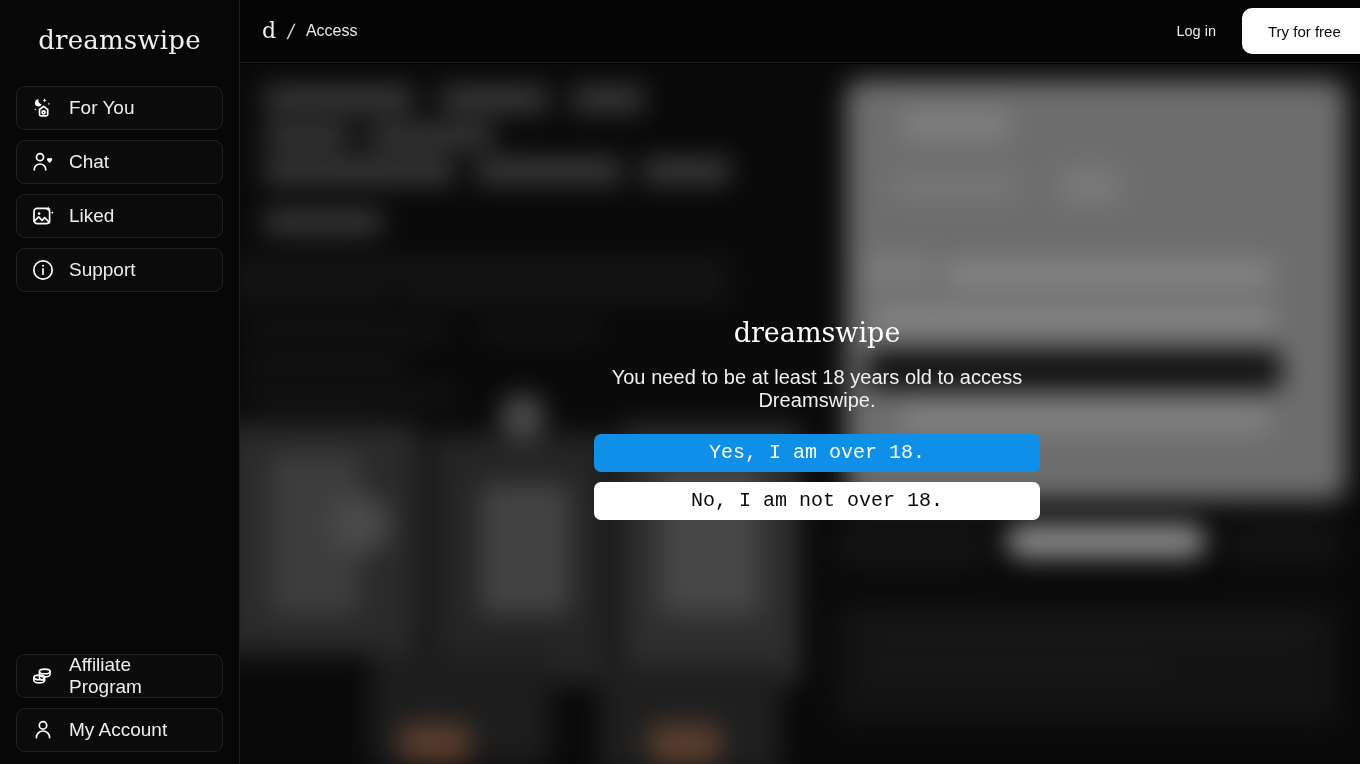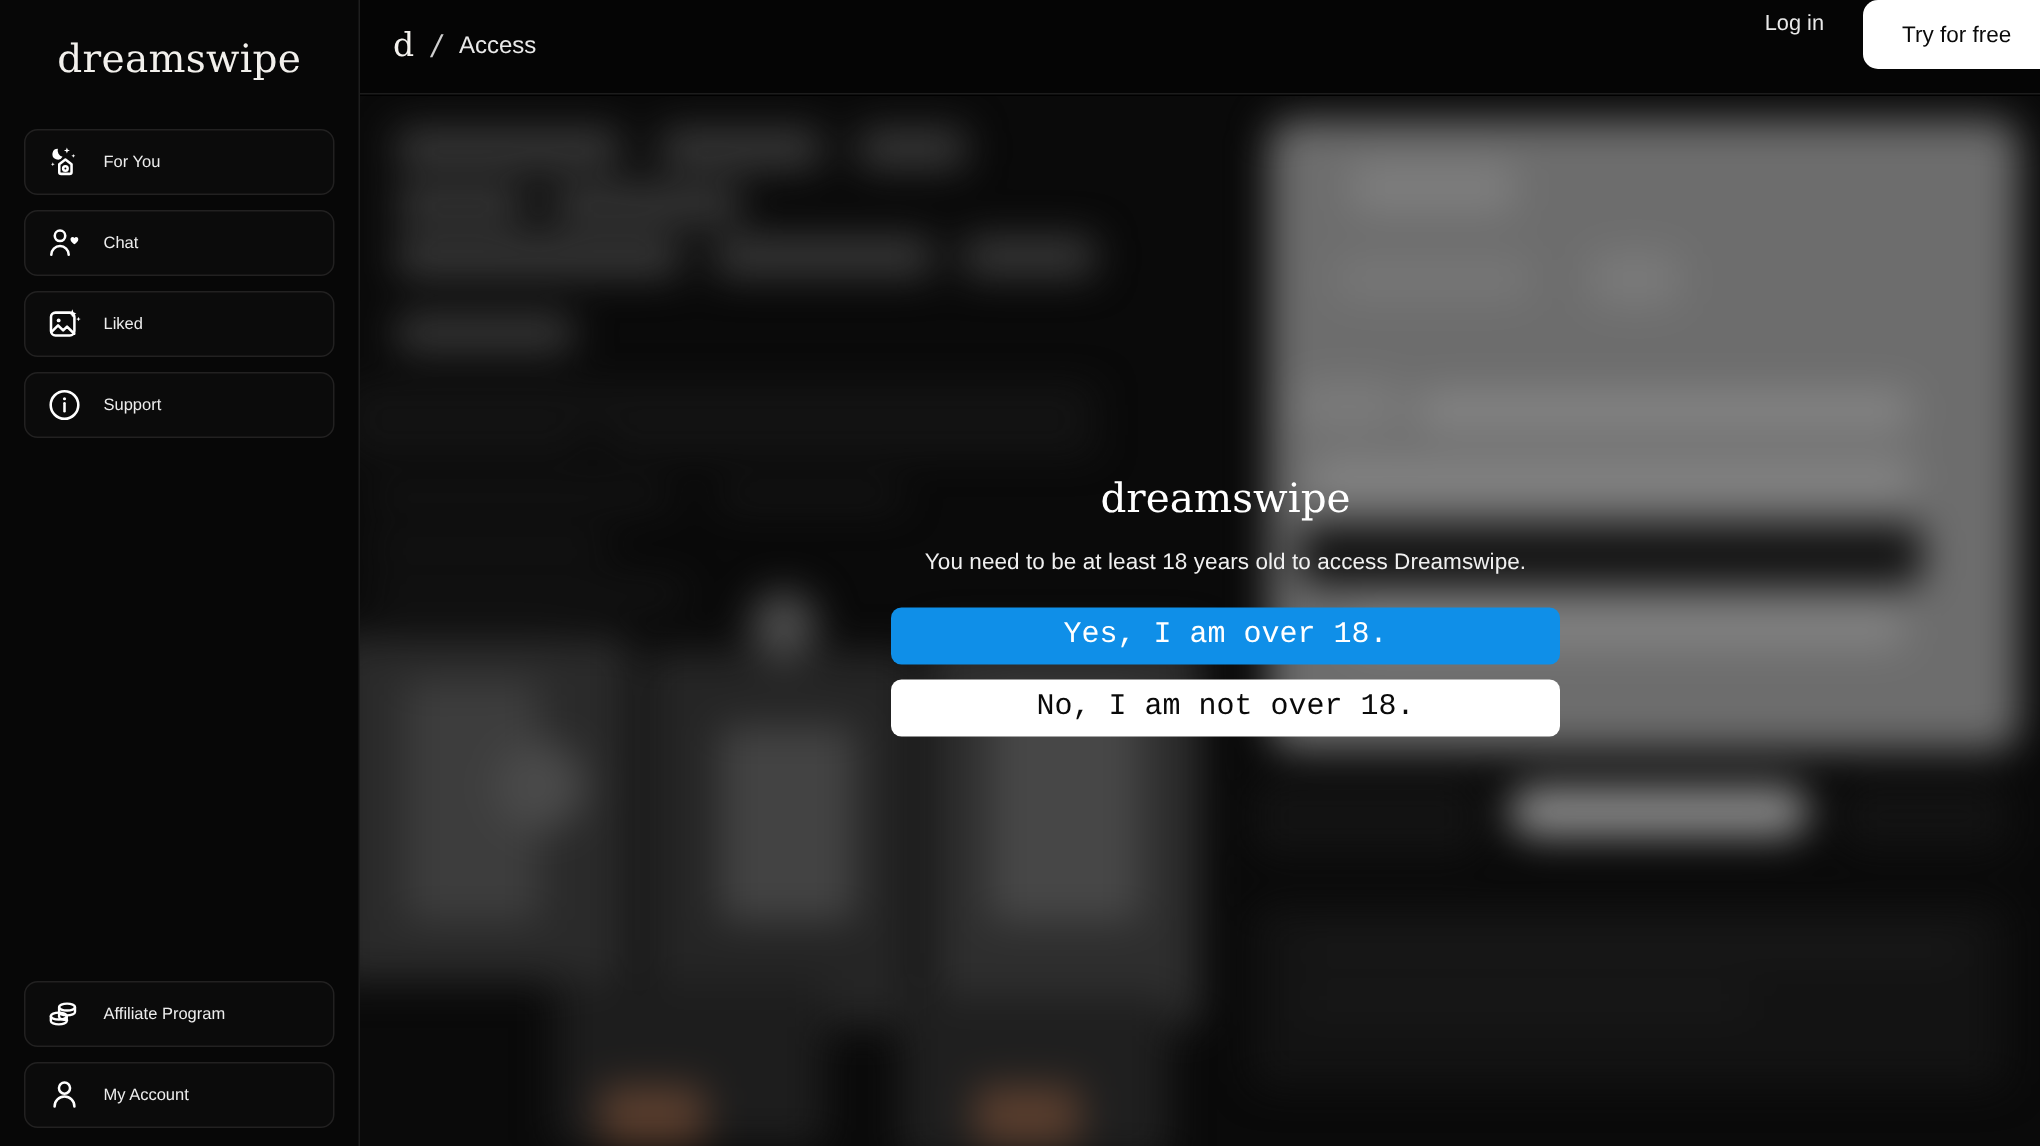--- a/index.html
+++ b/index.html
@@ -32,21 +32,21 @@
   .nav-top { margin-top: 6px; }
   .nav-bottom { margin-top: auto; padding-bottom: 12px; }
   .nav-item {
     height: 44px;
     display: flex; align-items: center; gap: 14px;
     padding: 0 14px;
     border: 1px solid #222121;
     border-radius: 9px;
     background: #0b0b0b;
     color: #ededed;
-    font-size: 11px;
+    font-size: 19px;
     cursor: pointer;
     user-select: none;
   }
   .nav-item .ico { width: 24px; height: 24px; flex: 0 0 24px; display: block; color: #fff; }
   .nav-item .ico svg { width: 24px; height: 24px; display: block; }
 
   
   #header {
     position: absolute; left: 240px; top: 0;
     width: 1120px; height: 63px;
@@ -60,21 +60,21 @@
   #crumb .c-logo {
     font-family: "DejaVu Serif", "Liberation Serif", serif;
     font-size: 22px; color: #f4f2ee; line-height: 1;
   }
   #crumb .c-sep {
     font-size: 21px; color: #cfcfcf; font-weight: 300;
     transform: skewX(-12deg); line-height: 1;
   }
   #crumb .c-page { font-size: 16px; color: #e9e9e9; }
   #hdr-right {
-    margin-left: auto; display: flex; align-items: flex-start; height: 100%;
+    margin-left: auto; display: flex; align-items: center; height: 100%;
     padding-right: 0;
   }
   #login-link {
     color: #e9e9e9; font-size: 14.5px; text-decoration: none;
     padding: 8px 12px; margin-right: 14px; cursor: pointer;
   }
   #try-free {
     background: #fff; color: #0a0a0a;
     font-size: 15px;
     height: 46px;
@@ -119,21 +119,21 @@
     width: 446px;
     z-index: 40;
     text-align: center;
   }
   #modal-title {
     font-family: "DejaVu Serif", "Liberation Serif", serif;
     font-size: 27px; color: #fff; font-weight: 400;
     line-height: 1.1; margin-bottom: 18px;
   }
   #modal-desc {
-    font-size: 15px; color: #f0f0f0; margin-bottom: 22px;
+    font-size: 20px; color: #f0f0f0; margin-bottom: 22px;
     letter-spacing: .05px;
   }
   .modal-btn {
     display: block; width: 446px; height: 38px;
     border-radius: 7px; border: none;
     font-size: 20px; cursor: pointer;
     font-family: Liberation Mono, monospace;
     line-height: 38px; padding: 0; text-align: center;
   }
   #btn-yes { background: #0f8fe8; color: #fff; margin-bottom: 10px; }

